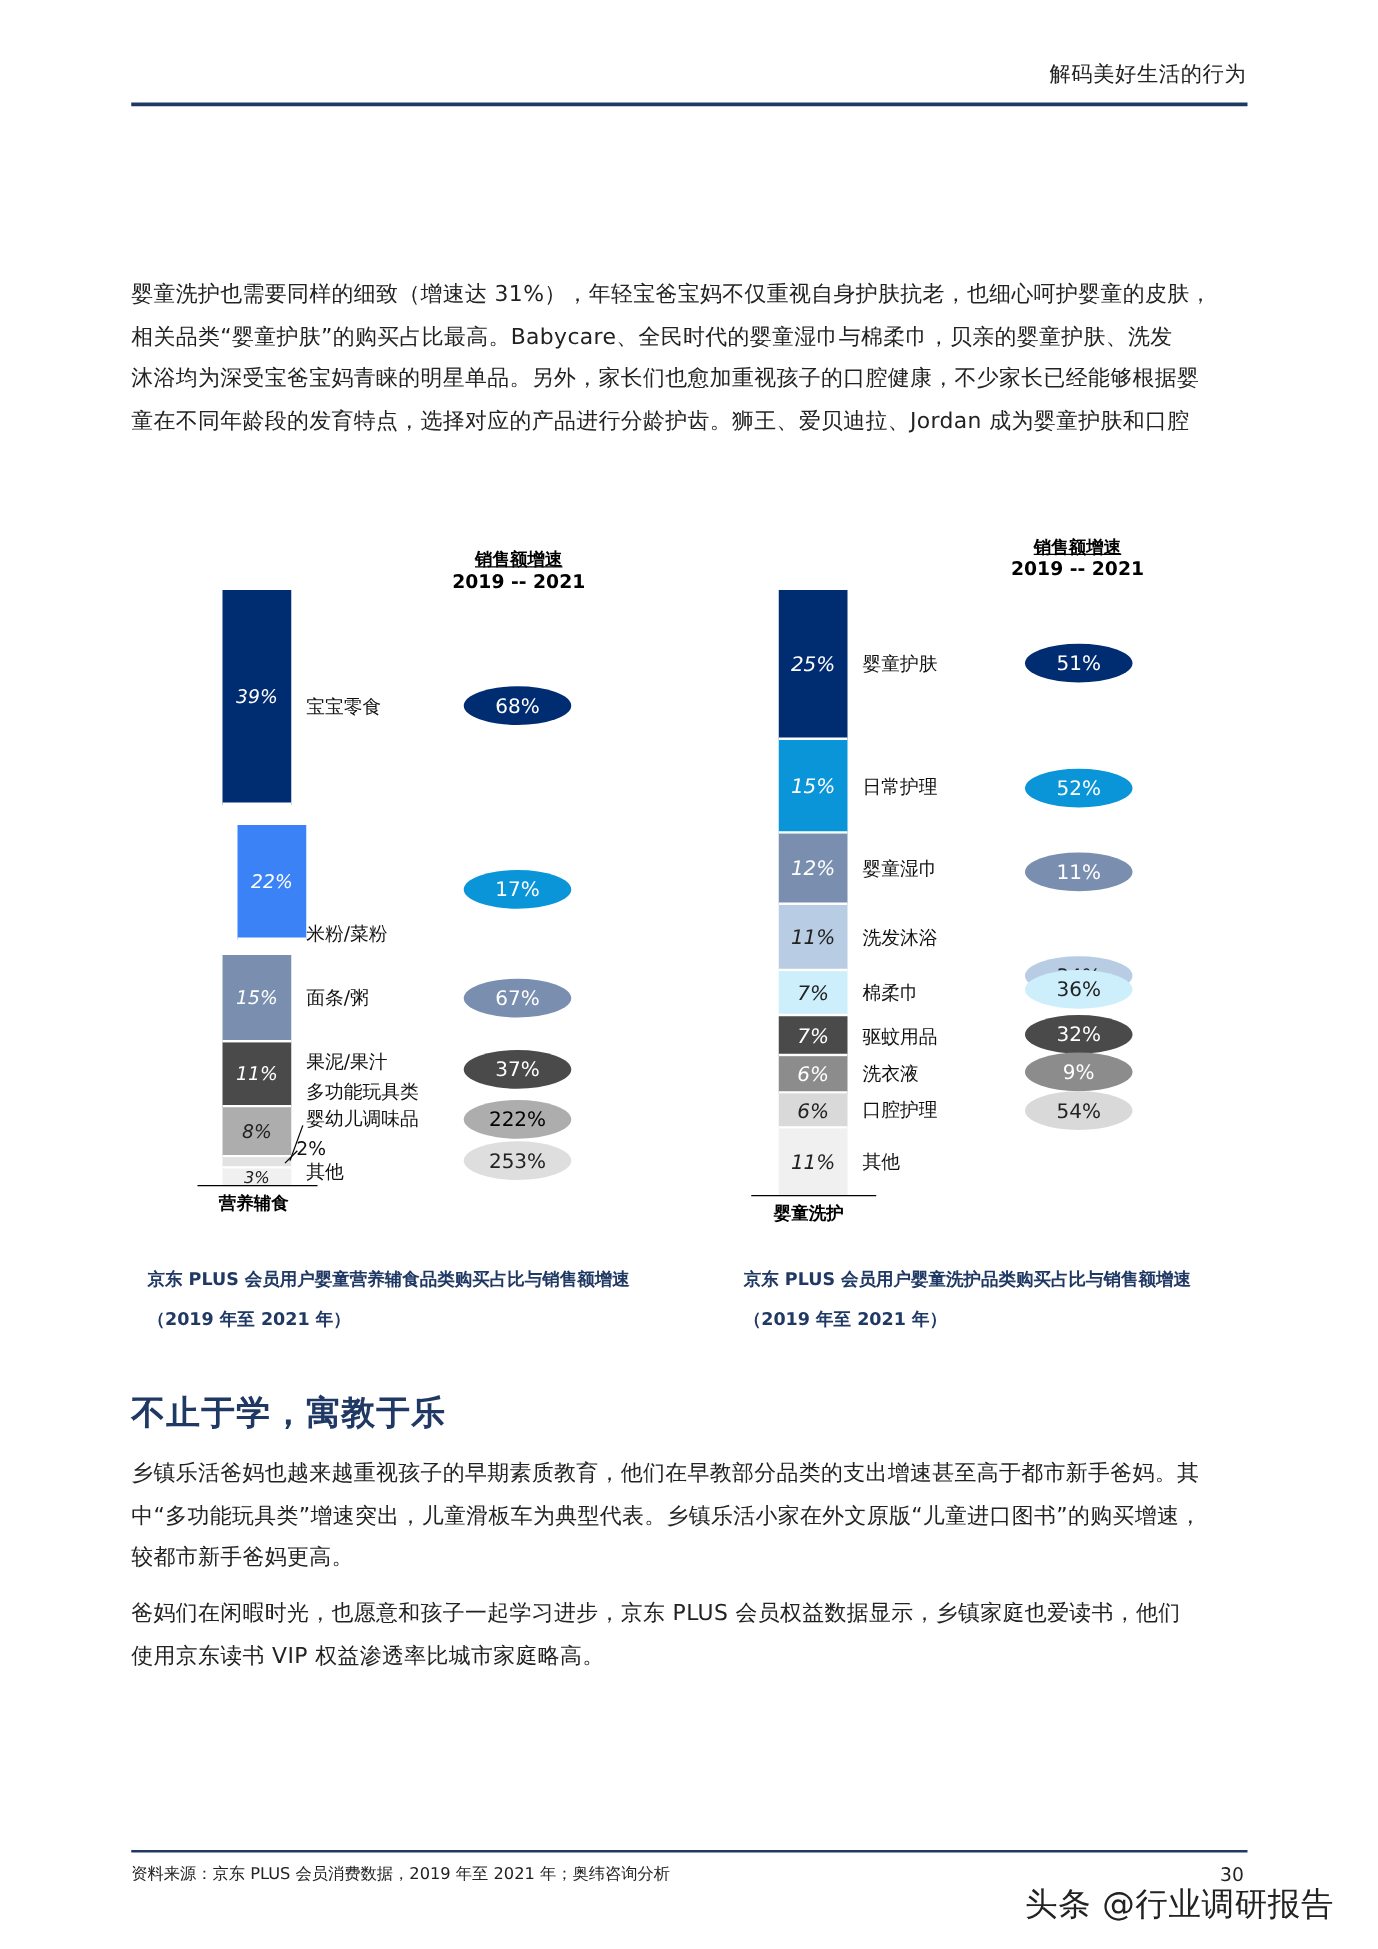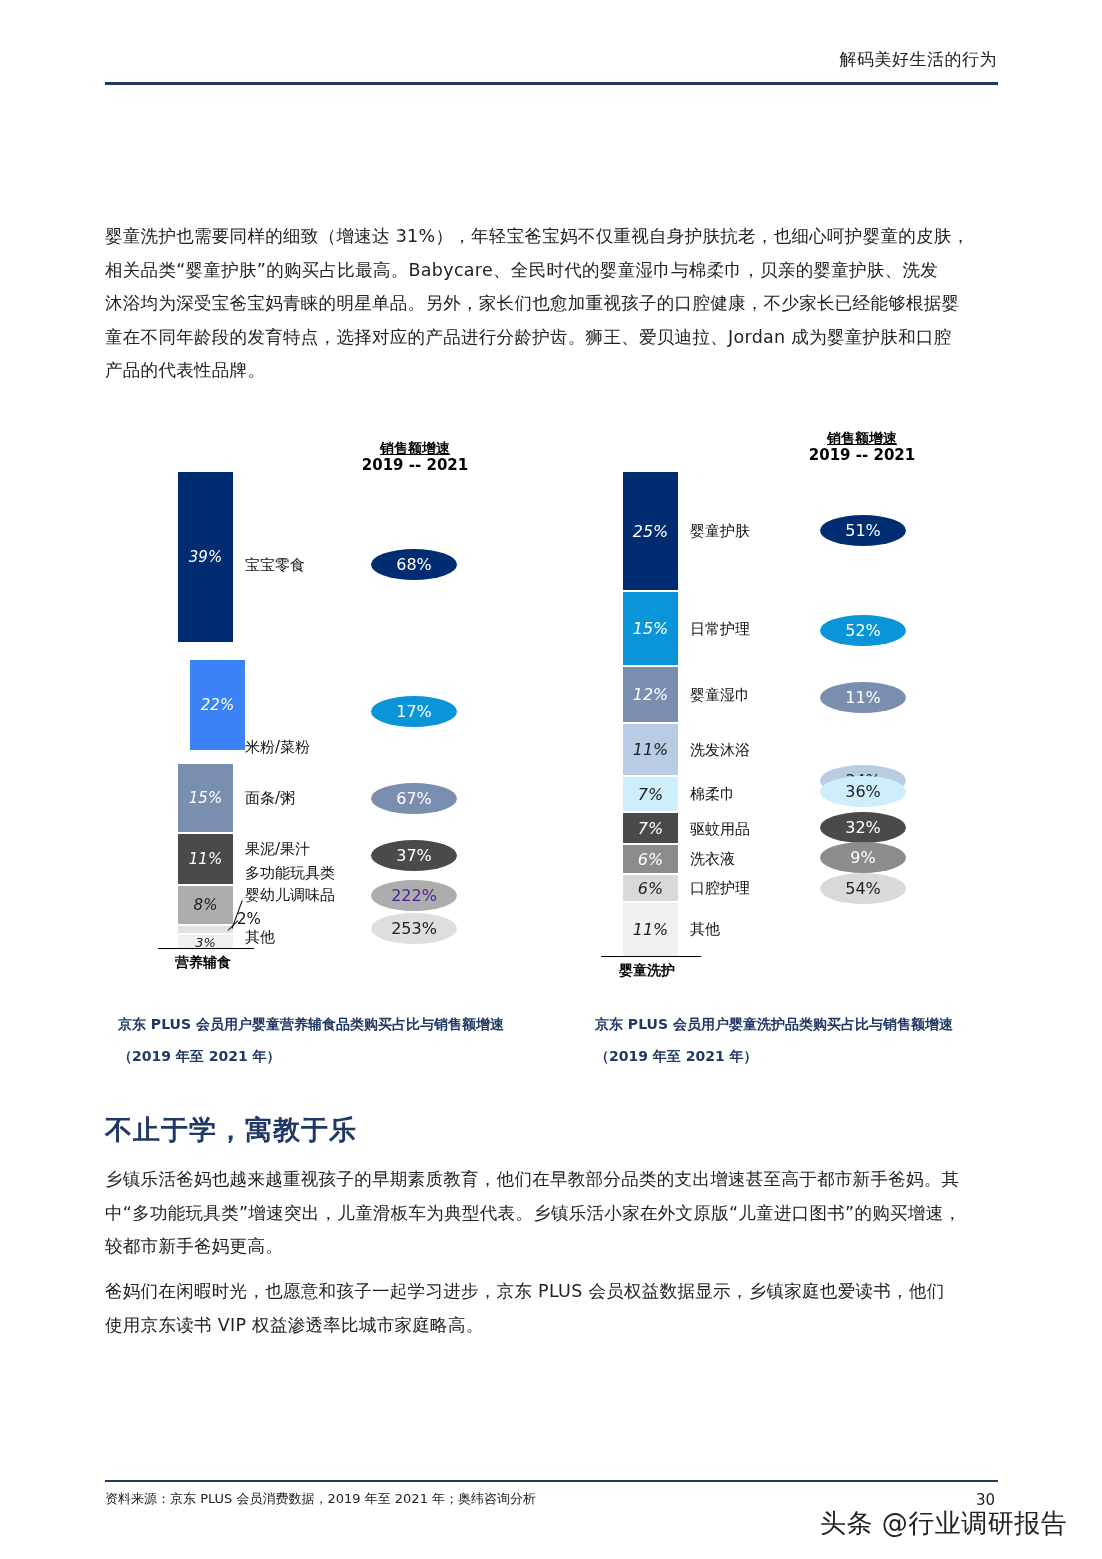--- a/index.html
+++ b/index.html
@@ -29,21 +29,20 @@
 <body>
 
 <div class="abs header-title">解码美好生活的行为</div>
 <div class="abs header-rule"></div>
 
 <div class="abs para" style="top:220px;">
   <p>婴童洗护也需要同样的细致（增速达 31%），年轻宝爸宝妈不仅重视自身护肤抗老，也细心呵护婴童的皮肤，</p>
   <p>相关品类“婴童护肤”的购买占比最高。Babycare、全民时代的婴童湿巾与棉柔巾，贝亲的婴童护肤、洗发</p>
   <p>沐浴均为深受宝爸宝妈青睐的明星单品。另外，家长们也愈加重视孩子的口腔健康，不少家长已经能够根据婴</p>
   <p>童在不同年龄段的发育特点，选择对应的产品进行分龄护齿。狮王、爱贝迪拉、Jordan 成为婴童护肤和口腔</p>
-  <p>产品的代表性品牌。</p>
 </div>
 
 <div>
   <div class="chart-head" style="left:350px; top:440px; width:130px;">
     <div class="u">销售额增速</div>
     <div>2019 -- 2021</div>
   </div>
 
   <div class="seg" style="left:178px; top:472px; width:55px; height:172px; background:#002d72; color:#ffffff;">39%</div>
   <div class="seg" style="left:190px; top:660px; width:55px; height:92px; background:#3b82f6; color:#fff;">22%</div>
@@ -62,21 +61,21 @@
   <div class="lbl" style="left:237px; top:910px;">2%</div>
   <div class="lbl" style="left:245px; top:928px;">其他</div>
 
   <div class="leader" style="left:232px; top:928px; width:30px; transform:rotate(-70deg);"></div>
   <div class="leader" style="left:228px; top:930px; width:14px; transform:rotate(-45deg);"></div>
 
   <div class="pill" style="left:371px; top:549px; background:#002d72; color:#fff;">68%</div>
   <div class="pill" style="left:371px; top:696px; background:#0a95d9; color:#fff;">17%</div>
   <div class="pill" style="left:371px; top:783px; background:#7a8fb0; color:#fff;">67%</div>
   <div class="pill" style="left:371px; top:840px; background:#4a4a4a; color:#fff;">37%</div>
-  <div class="pill" style="left:371px; top:880px; background:#adadad; color:#4c1d95;">222%</div>
+  <div class="pill" style="left:371px; top:880px; background:#adadad; color:#000000;">222%</div>
   <div class="pill" style="left:371px; top:913px; background:#dedede; color:#222;">253%</div>
 
   <div class="base" style="left:158px; top:948px; width:96px;"></div>
   <div class="base-lbl" style="left:175px; top:954px;">营养辅食</div>
 
   <div class="caption" style="left:118px; top:1008px;">
     <div>京东 PLUS 会员用户婴童营养辅食品类购买占比与销售额增速</div>
     <div>（2019 年至 2021 年）</div>
   </div>
 </div>

